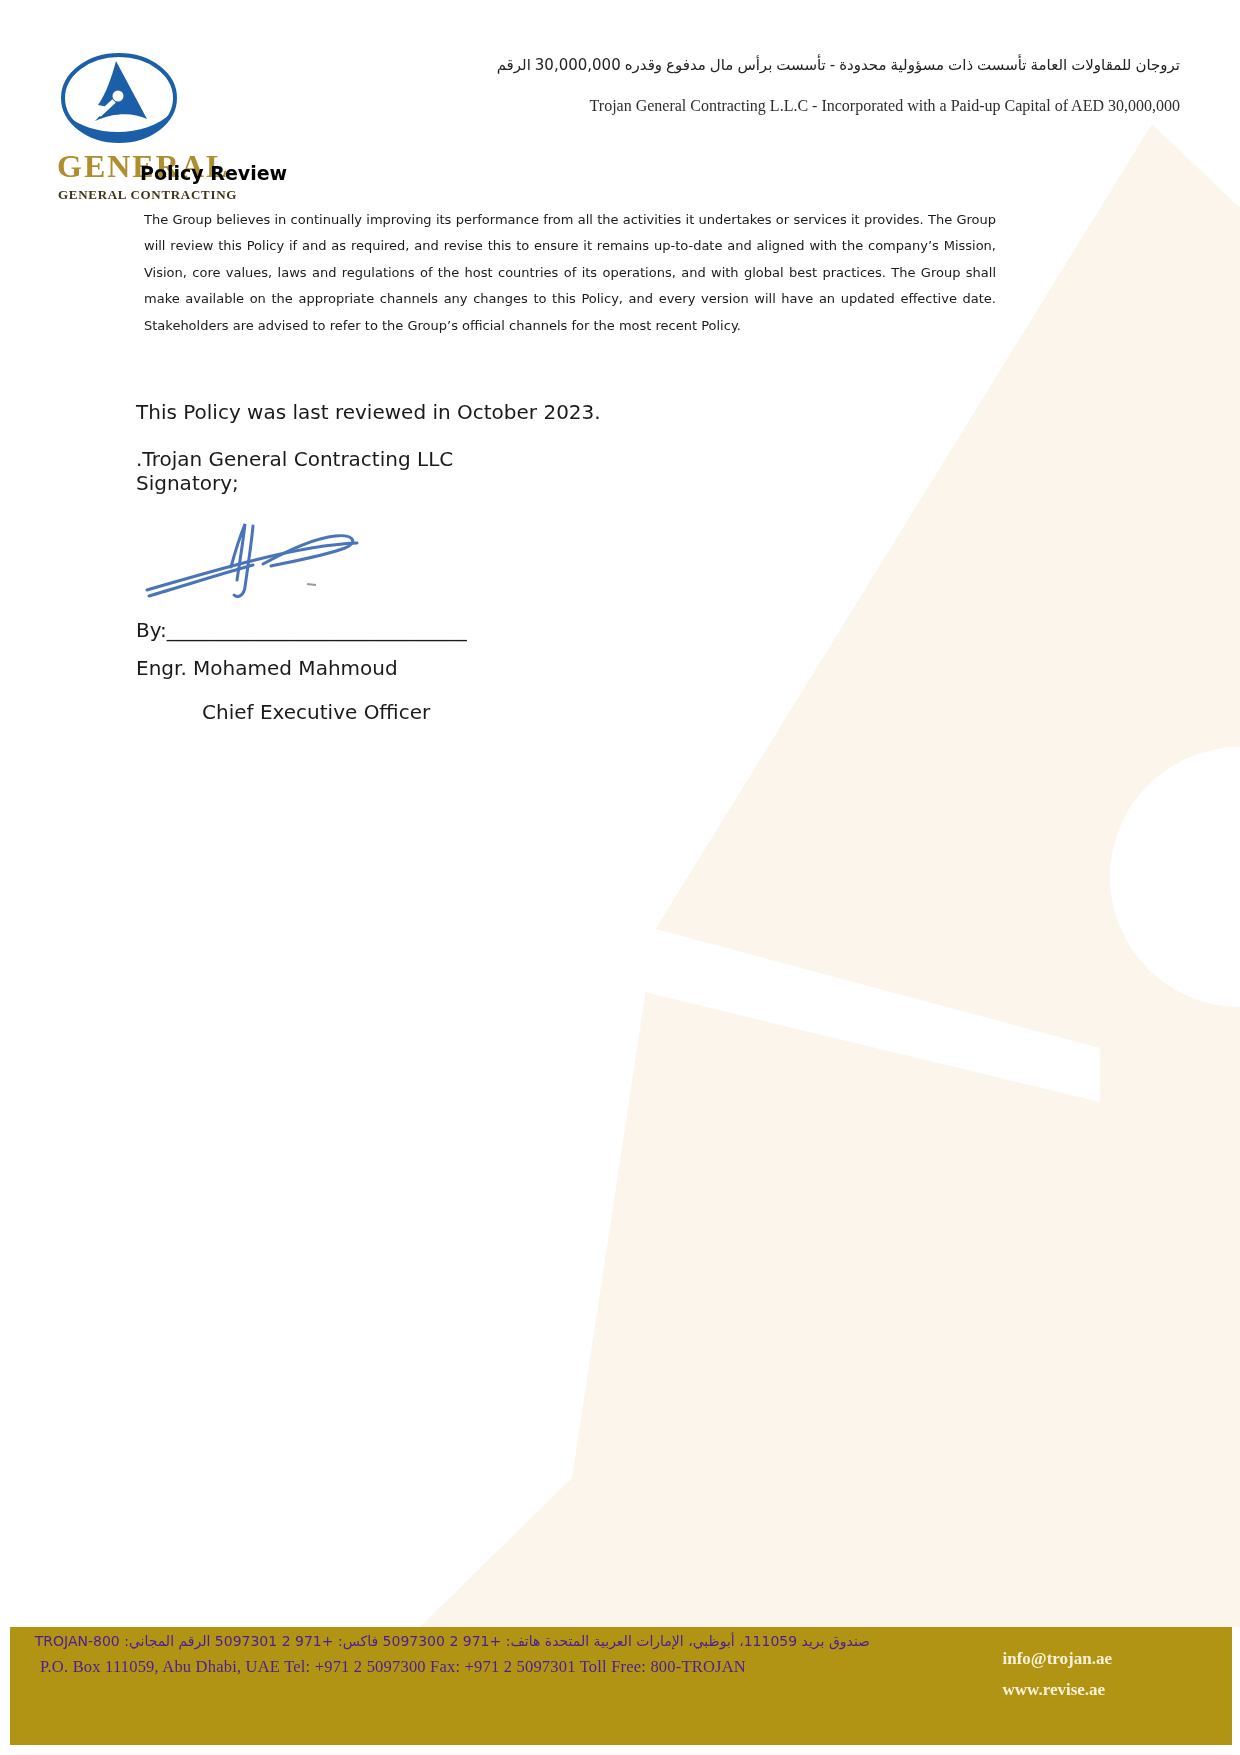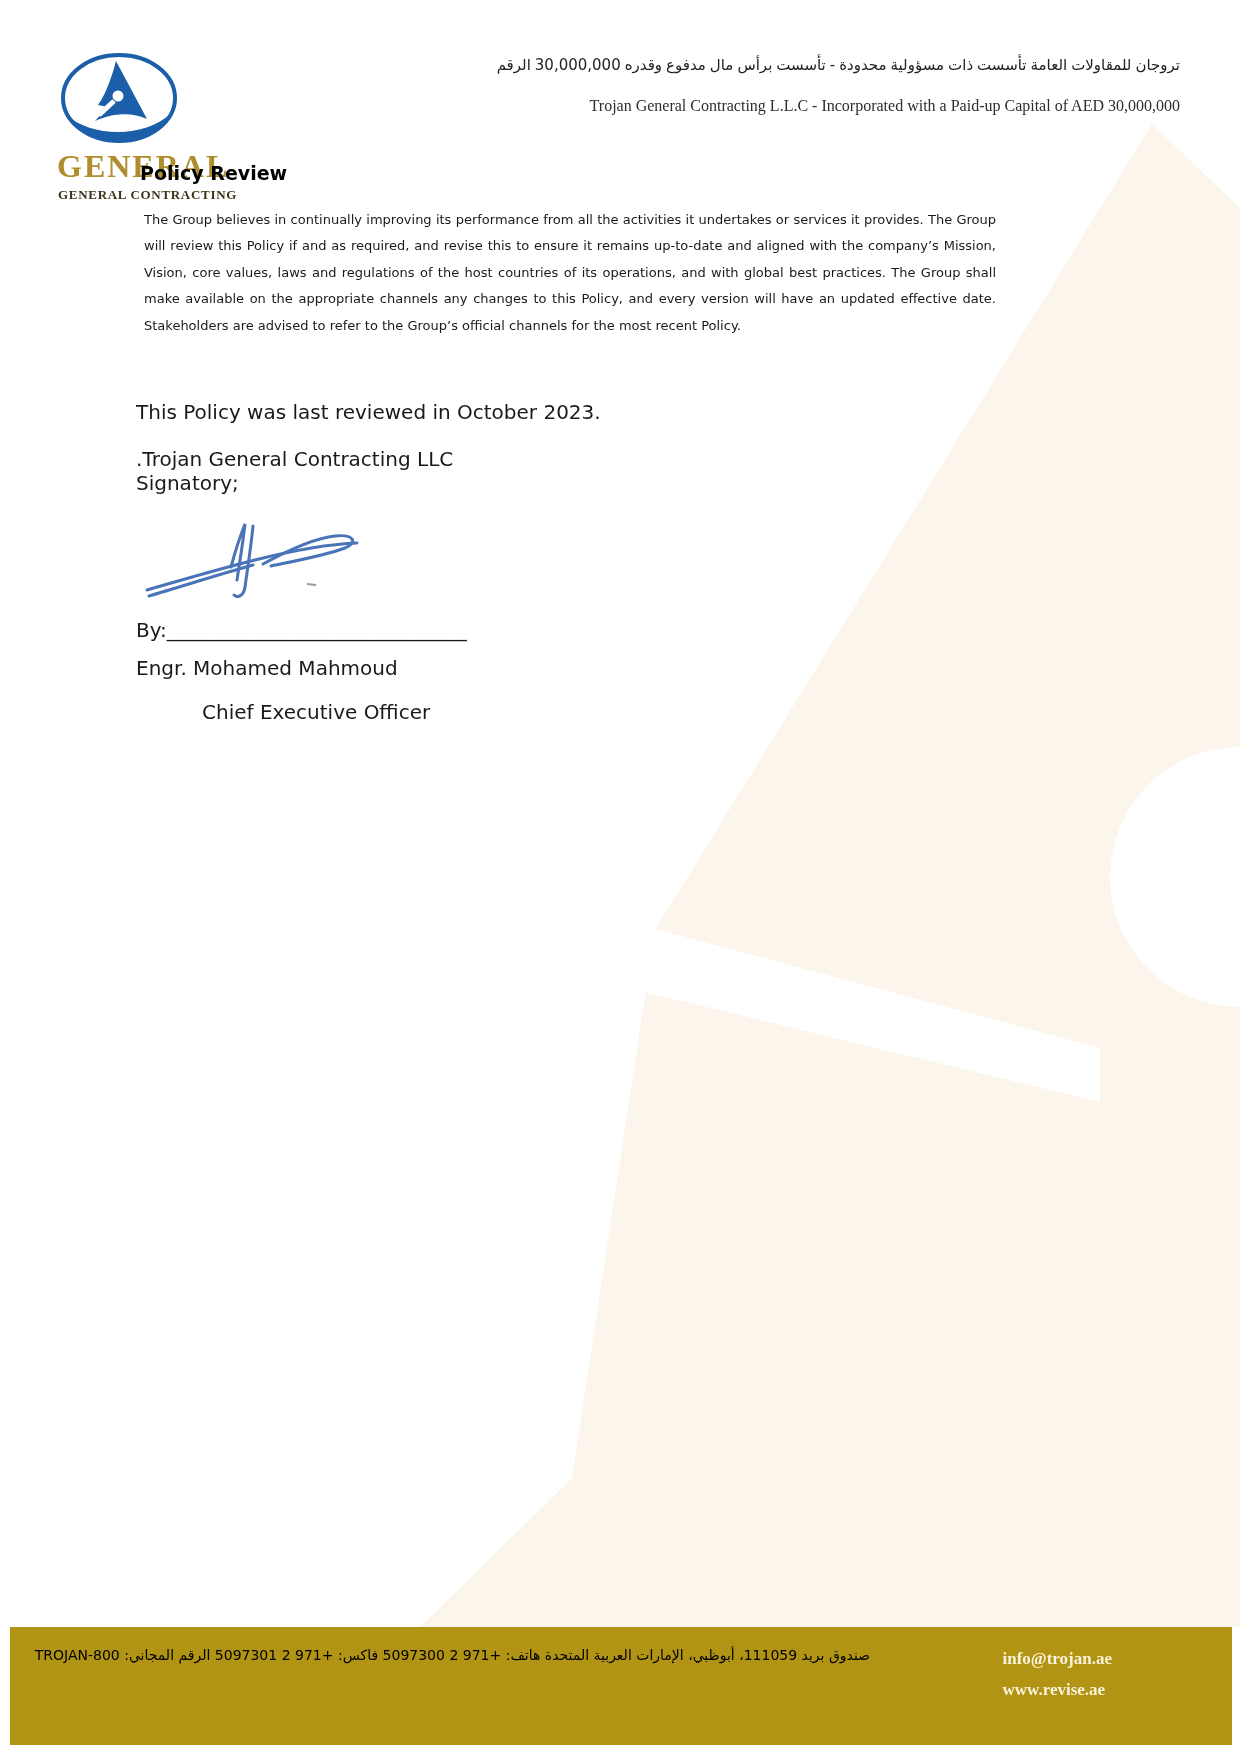--- a/index.html
+++ b/index.html
@@ -48,22 +48,22 @@
   .l-by{top:618px;}
   .l-name{top:656px;}
   .l-role{top:700px; left:202px;}
   .sig-svg{position:absolute; left:135px; top:512px;}
   
   .footer-bar{
     position:absolute; left:10px; right:8px; top:1627px; height:118px;
     background:var(--footer-bar,#B19413);
   }
   .ftr-left{
-    position:absolute; left:30px; top:20px; width:830px;
-    color:#000000; font-family:"Liberation Serif", serif;
+    position:absolute; left:30px; top:6px; width:830px;
+    color:#4c1d95; font-family:"Liberation Serif", serif;
   }
   .ftr-ar{direction:rtl; text-align:left; font-family:"DejaVu Sans", sans-serif;
     font-size:14px; white-space:nowrap; margin-bottom:8px;}
   .ftr-en{font-size:16.5px; white-space:nowrap; letter-spacing:0.2px;}
   .ftr-right{
     position:absolute; right:120px; top:22px; text-align:left;
     color:#FAF3DC; font-family:"Liberation Serif", serif; font-size:17px; font-weight:700;
   }
   .ftr-right div{margin-bottom:11px; white-space:nowrap;}
 </style>
@@ -115,20 +115,21 @@
   <div class="doc-line l-by">
     <span>By:</span><span>______________________________</span>
   </div>
 
   <div class="doc-line l-name">Engr. Mohamed Mahmoud</div>
   <div class="doc-line l-role">Chief Executive Officer</div>
 
   <div class="footer-bar">
     <div class="ftr-left">
       <div class="ftr-ar">صندوق بريد 111059، أبوظبي، الإمارات العربية المتحدة هاتف: +971 2 5097300 فاكس: +971 2 5097301 الرقم المجاني: 800-TROJAN</div>
+      <div class="ftr-en">P.O. Box 111059, Abu Dhabi, UAE  Tel: +971 2 5097300  Fax: +971 2 5097301  Toll Free: 800-TROJAN</div>
     </div>
     <div class="ftr-right">
       <div>info@trojan.ae</div>
       <div>www.revise.ae</div>
     </div>
   </div>
 
 </div>
 
 </body></html>

